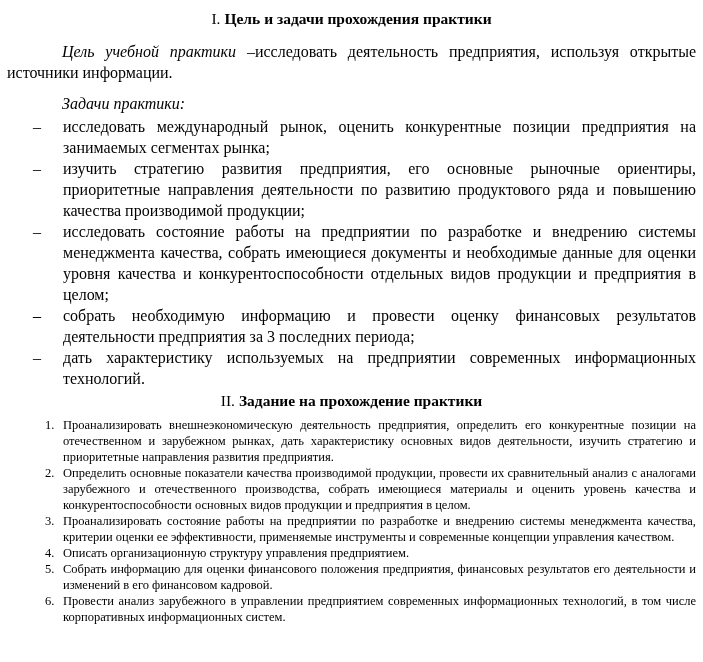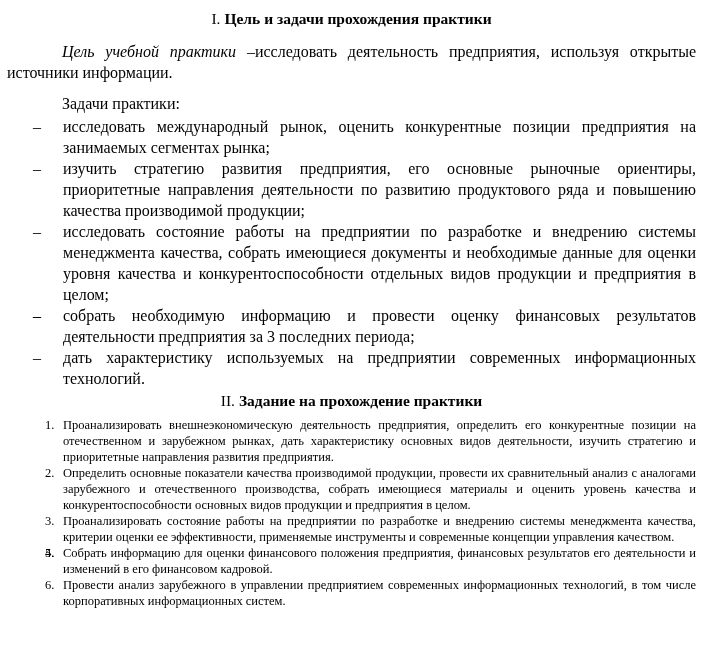--- a/index.html
+++ b/index.html
@@ -27,20 +27,21 @@
     line-height: 21px;
     text-align: justify;
   }
   .goal-para {
     margin: 12px 0 0 0;
     text-indent: 55px;
   }
   .tasks-label-para {
     margin: 10px 0 2px 0;
     text-indent: 55px;
+    font-style: italic;
   }
   .dash-list { margin: 0; }
   .dash-item {
     position: relative;
     padding-left: 56px;
     text-align: justify;
   }
   .dash-item .marker {
     position: absolute;
     left: 26px;
@@ -117,20 +118,21 @@
     <div class="num-item">
       <span class="num">2.</span>
       <span>Определить основные показатели качества производимой продукции, провести их сравнительный анализ с аналогами зарубежного и отечественного производства, собрать имеющиеся материалы и оценить уровень качества и конкурентоспособности основных видов продукции и предприятия в целом.</span>
     </div>
     <div class="num-item">
       <span class="num">3.</span>
       <span>Проанализировать состояние работы на предприятии по разработке и внедрению системы менеджмента качества, критерии оценки ее эффективности, применяемые инструменты и современные концепции управления качеством.</span>
     </div>
     <div class="num-item">
       <span class="num">4.</span>
+      <span>Описать организационную структуру управления предприятием.</span>
     </div>
     <div class="num-item">
       <span class="num">5.</span>
       <span>Собрать информацию для оценки финансового положения предприятия, финансовых результатов его деятельности и изменений в его финансовом кадровой.</span>
     </div>
     <div class="num-item">
       <span class="num">6.</span>
       <span>Провести анализ зарубежного в управлении предприятием современных информационных технологий, в том числе корпоративных информационных систем.</span>
     </div>
   </div>

